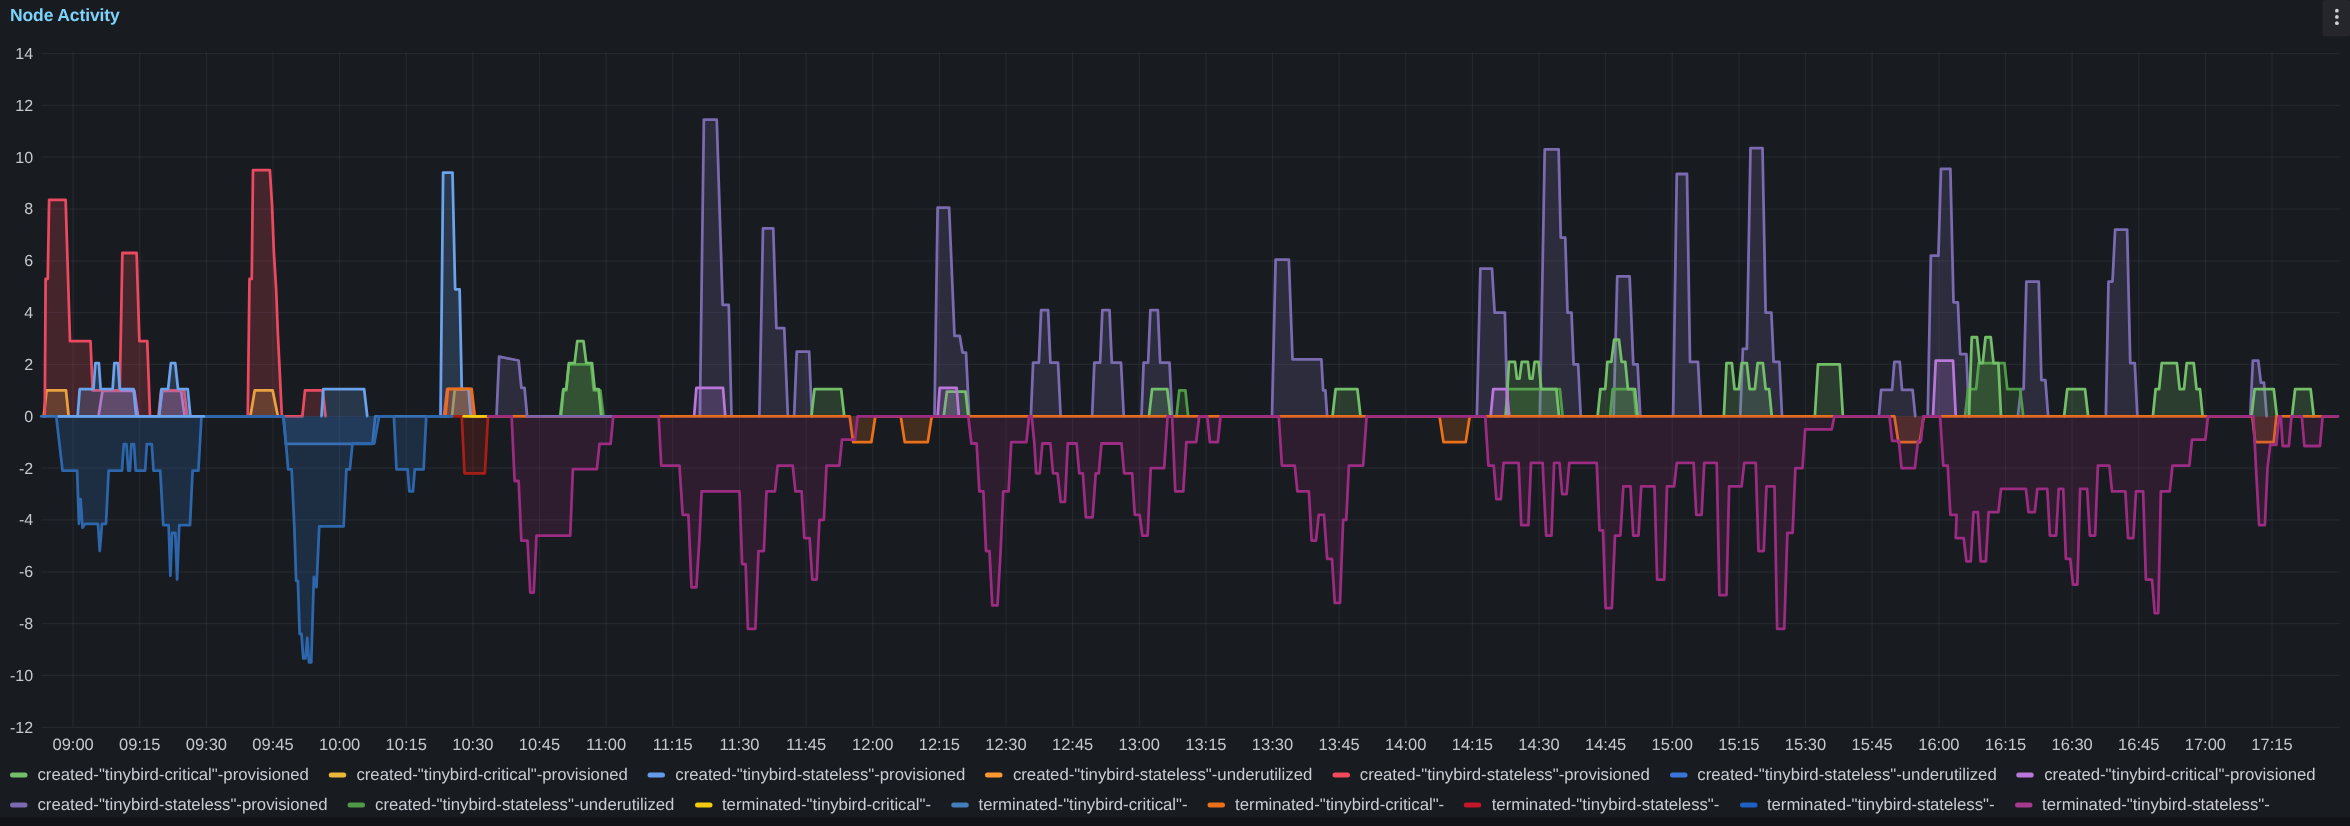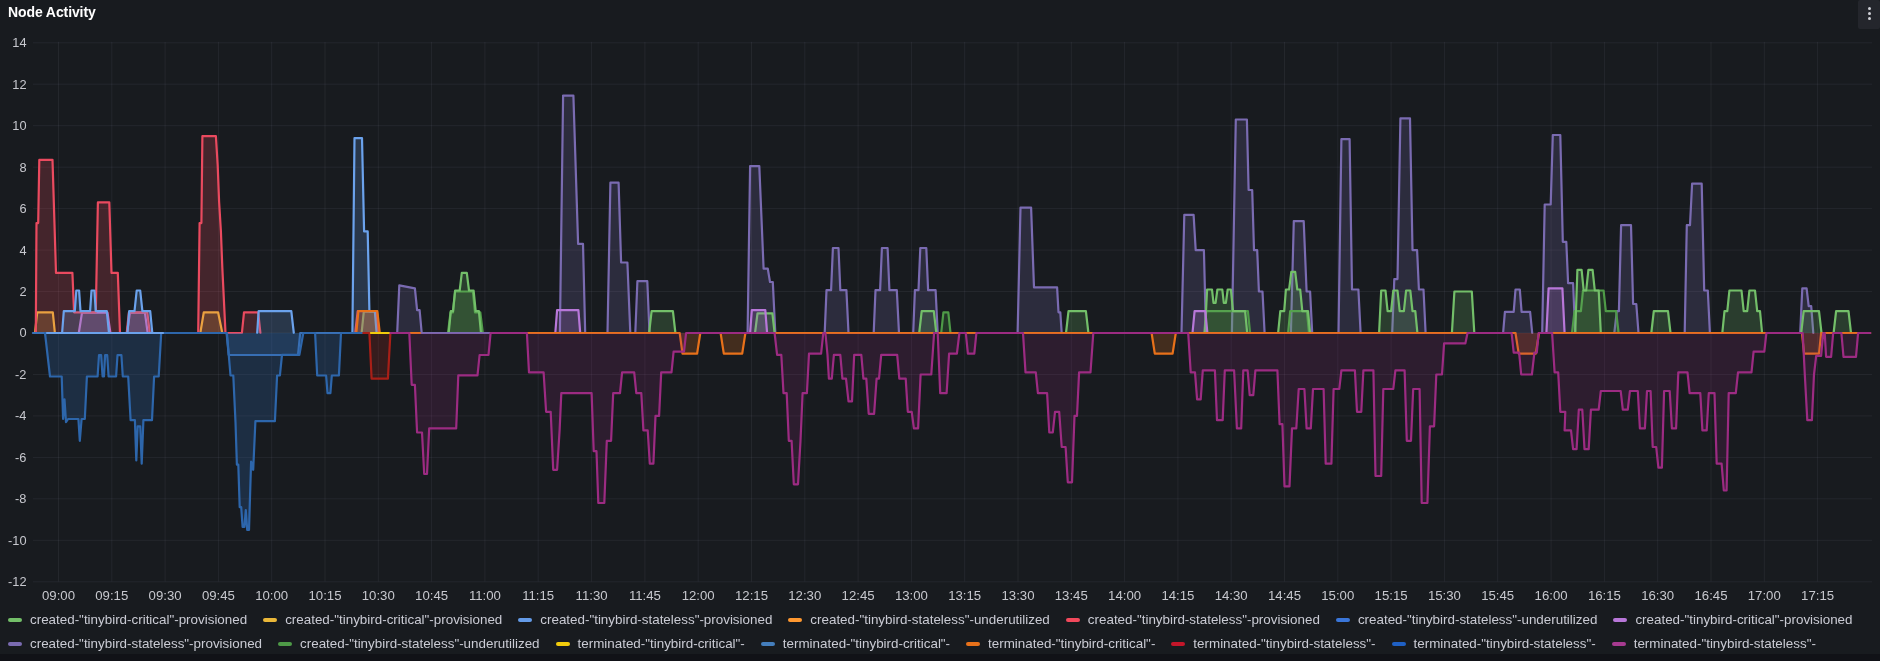--- a/index.html
+++ b/index.html
@@ -1,16 +1,16 @@
 <!DOCTYPE html>
 <html><head><meta charset="utf-8"><style>
 * { margin:0; padding:0; box-sizing:border-box; }
 body { width:1880px; height:661px; background:#111217; font-family:"Liberation Sans", sans-serif; overflow:hidden; position:relative; }
 .panel { position:absolute; left:0; top:0; width:1880px; height:654px; background:#181b1f; }
-.title { position:absolute; left:8px; top:4px; font-size:14px; font-weight:600; color:#ffffff; letter-spacing:-0.1px; }
+.title { position:absolute; left:8px; top:4px; font-size:14px; font-weight:600; color:#7dd3fc; letter-spacing:-0.1px; }
 .kebab { position:absolute; right:0px; top:0px; width:22px; height:29px; background:#24262c; border-radius:2px; }
 .kebab i { position:absolute; left:10px; width:3px; height:3px; border-radius:50%; background:#d0d1d8; }
 svg { position:absolute; left:0; top:0; }
 .lrow { position:absolute; left:8px; width:1872px; display:flex; gap:16px; align-items:center; }
 .r1 { top:612px; }
 .r2 { top:636px; }
 .li { display:inline-flex; align-items:center; font-size:13.4px; color:#cacbd4; white-space:nowrap; }
 .lm { display:inline-block; width:14px; height:4px; border-radius:2px; margin-right:8px; }
 </style></head>
 <body>

